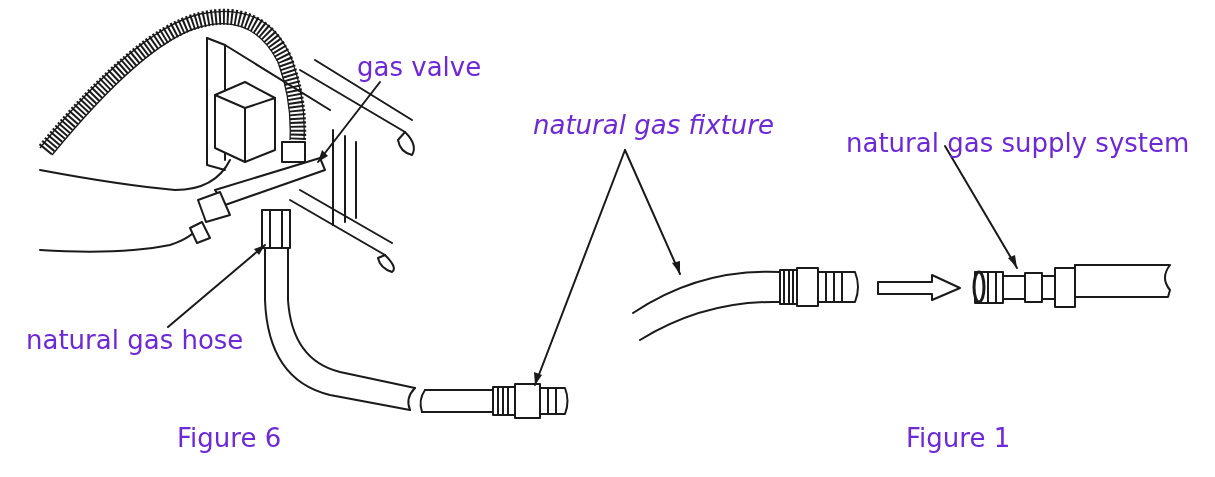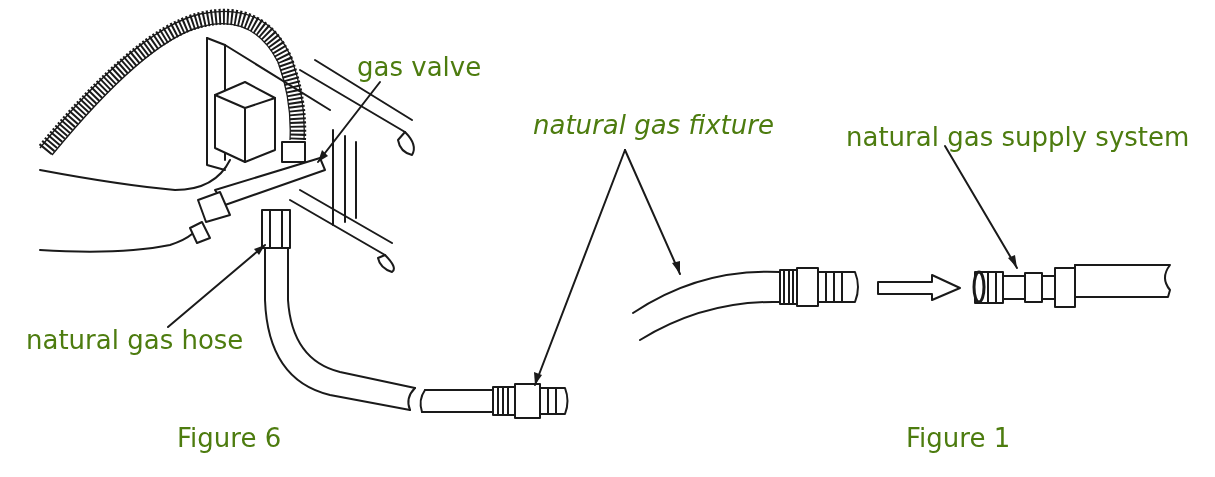--- a/index.html
+++ b/index.html
@@ -1,18 +1,18 @@
 <!DOCTYPE html>
 <html><head>
 <meta charset="utf-8">
 <style>
   html, body { margin:0; padding:0; background:#ffffff; }
   body { width:1215px; height:477px; position:relative; overflow:hidden;
          font-family:"DejaVu Sans", sans-serif; color:#1a1a1a; }
-  .label { position:absolute; font-size:26px; white-space:nowrap; line-height:1; color:#4d7c0f; }
+  .label { position:absolute; font-size:26px; white-space:nowrap; line-height:1; color:#6d28d9; }
   svg.art { position:absolute; left:0; top:0; }
   .stk { fill:none; stroke:#1a1a1a; stroke-width:2; stroke-linejoin:round; stroke-linecap:round; }
   .stkw { fill:#fff; stroke:#1a1a1a; stroke-width:2; stroke-linejoin:round; }
   .thin { fill:none; stroke:#1a1a1a; stroke-width:1.3; }
 </style>
 </head>
 <body>
 
 <svg class="art" width="1215" height="477" viewBox="0 0 1215 477">
 
@@ -113,14 +113,14 @@
     <path class="stk" d="M945 146 L1017 268"></path>
     <path d="M1017 268 L1008 258 L1015 255 Z" fill="#1a1a1a"></path>
   </g>
 </svg>
 
 <div class="label" style="left:357px; top:54px;">gas valve</div>
 <div class="label" style="left:26px; top:327px;">natural gas hose</div>
 <div class="label" style="left:177px; top:425px;">Figure 6</div>
 
 <div class="label" style="left:533px; top:112px;font-style:italic;">natural gas fixture</div>
-<div class="label" style="left:846px; top:124px;text-align:right;">natural gas supply system</div>
+<div class="label" style="left:846px; top:130px;text-align:right;">natural gas supply system</div>
 <div class="label" style="left:906px; top:425px;">Figure 1</div>
 
 </body></html>

